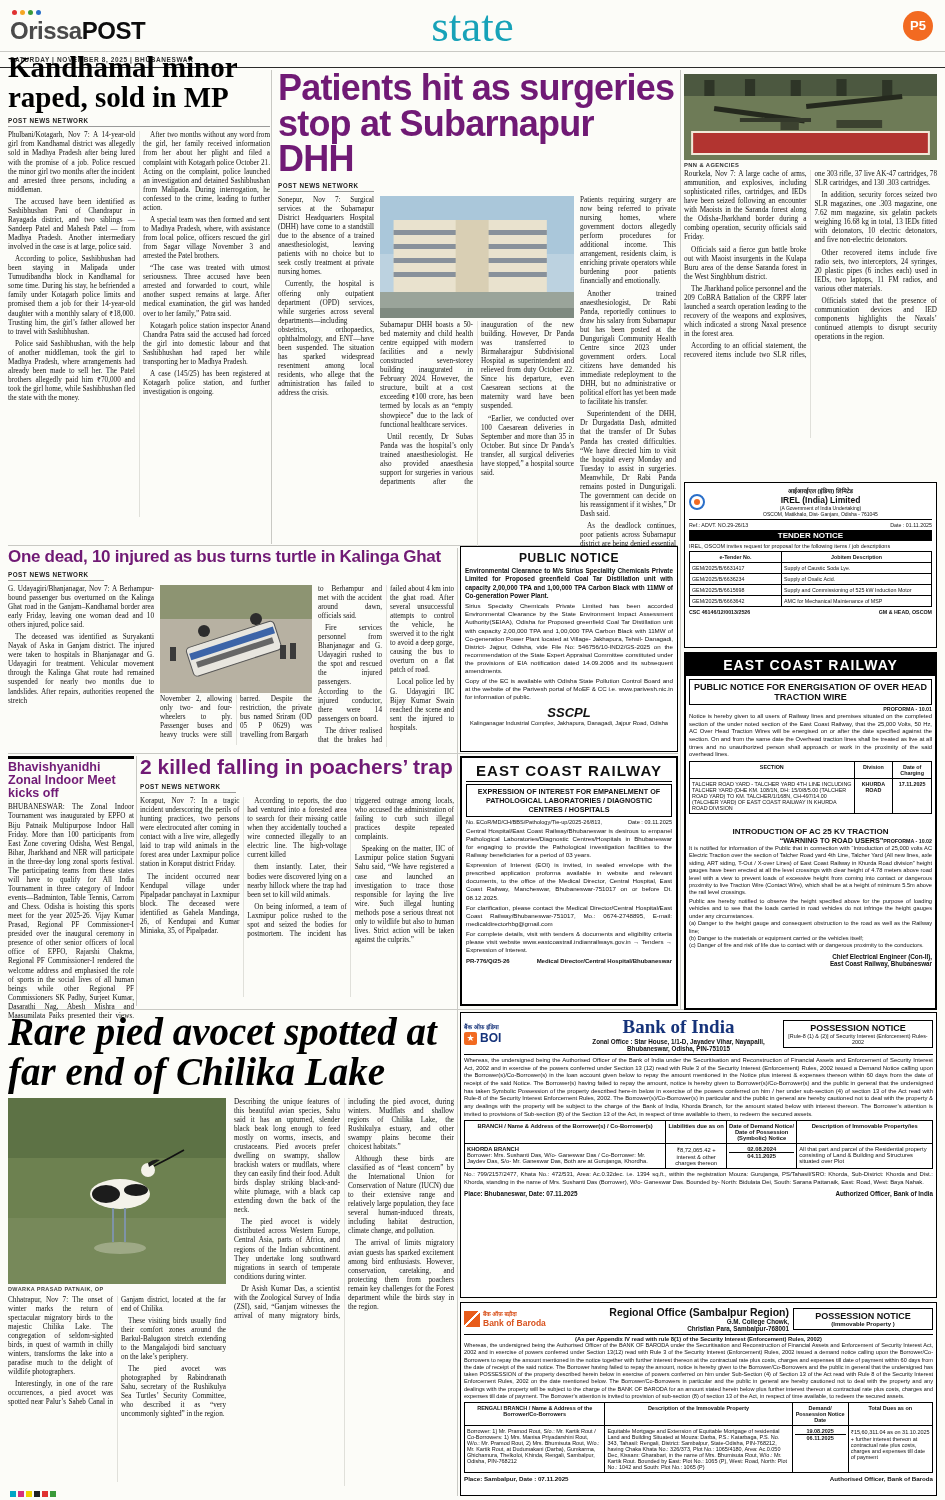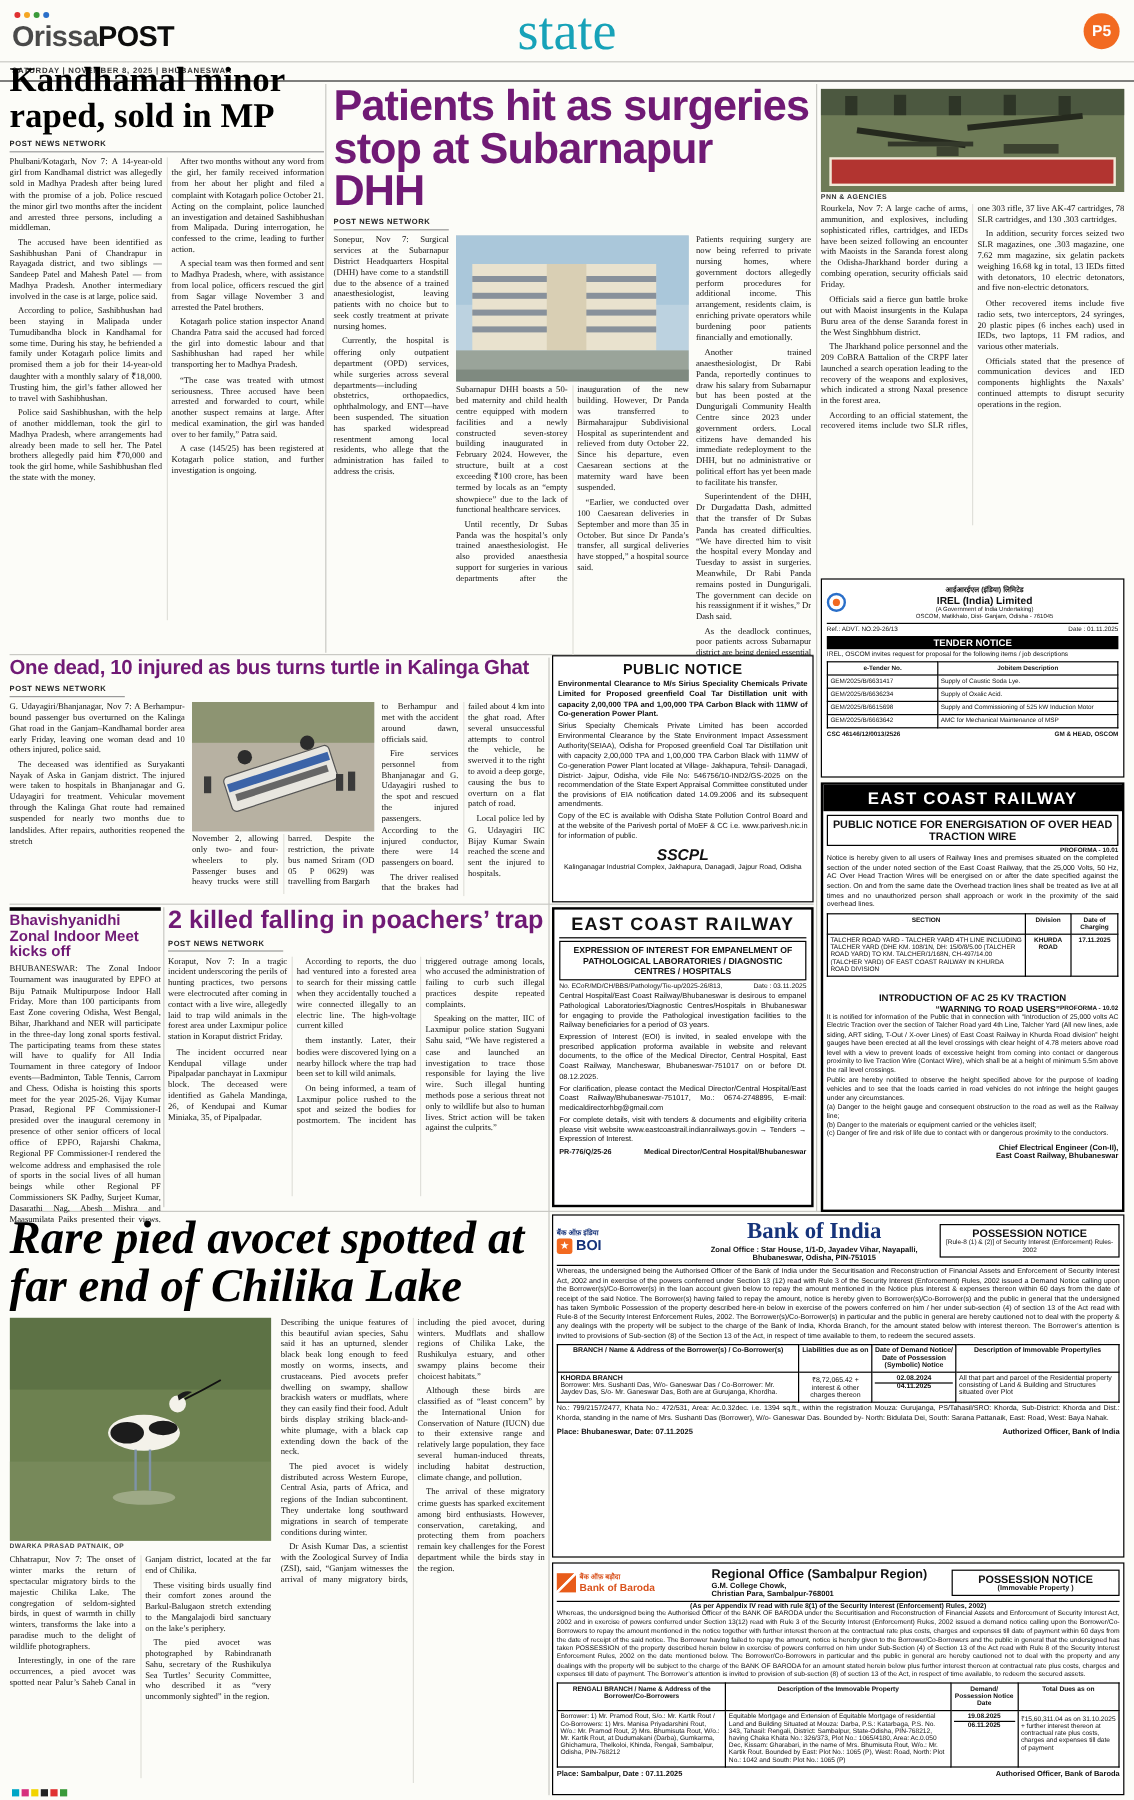--- a/index.html
+++ b/index.html
@@ -95,22 +95,22 @@
   <article class="abs" style="left:8px;top:52px;width:262px;height:474px">
     <h1 class="hl-serif" style="font-size:29px;line-height:1.04;width:235px">Kandhamal minor raped, sold in MP</h1>
     <div class="byline">POST NEWS NETWORK</div>
     <div class="bt c2 clip" style="height:386px">
       <p>Phulbani/Kotagarh, Nov 7: A 14-year-old girl from Kandhamal district was allegedly sold in Madhya Pradesh after being lured with the promise of a job. Police rescued the minor girl two months after the incident and arrested three persons, including a middleman.</p>
       <p>The accused have been identified as Sashibhushan Pani of Chandrapur in Rayagada district, and two siblings — Sandeep Patel and Mahesh Patel — from Madhya Pradesh. Another intermediary involved in the case is at large, police said.</p>
       <p>According to police, Sashibhushan had been staying in Malipada under Tumudibandha block in Kandhamal for some time. During his stay, he befriended a family under Kotagarh police limits and promised them a job for their 14-year-old daughter with a monthly salary of ₹18,000. Trusting him, the girl’s father allowed her to travel with Sashibhushan.</p>
       <p>Police said Sashibhushan, with the help of another middleman, took the girl to Madhya Pradesh, where arrangements had already been made to sell her. The Patel brothers allegedly paid him ₹70,000 and took the girl home, while Sashibhushan fled the state with the money.</p>
       <p>After two months without any word from the girl, her family received information from her about her plight and filed a complaint with Kotagarh police October 21. Acting on the complaint, police launched an investigation and detained Sashibhushan from Malipada. During interrogation, he confessed to the crime, leading to further action.</p>
       <p>A special team was then formed and sent to Madhya Pradesh, where, with assistance from local police, officers rescued the girl from Sagar village November 3 and arrested the Patel brothers.</p>
+      <p>“The case was treated with utmost seriousness. Three accused have been arrested and forwarded to court, while another suspect remains at large. After medical examination, the girl was handed over to her family,” Patra said.</p>
       <p>Kotagarh police station inspector Anand Chandra Patra said the accused had forced the girl into domestic labour and that Sashibhushan had raped her while transporting her to Madhya Pradesh.</p>
-      <p>“The case was treated with utmost seriousness. Three accused have been arrested and forwarded to court, while another suspect remains at large. After medical examination, the girl was handed over to her family,” Patra said.</p>
       <p>A case (145/25) has been registered at Kotagarh police station, and further investigation is ongoing.</p>
     </div>
   </article>
 
   <article class="abs" style="left:278px;top:70px;width:398px;height:474px">
     <h1 class="hl-sans" style="font-size:36px;line-height:0.99;letter-spacing:-0.8px">Patients hit as surgeries stop at Subarnapur DHH</h1>
     <div class="byline" style="width:96px">POST NEWS NETWORK</div>
     <div class="clip" style="display:flex;gap:6px;height:378px">
       <div class="bt clip" style="width:96px">
         <p>Sonepur, Nov 7: Surgical services at the Subarnapur District Headquarters Hospital (DHH) have come to a standstill due to the absence of a trained anaesthesiologist, leaving patients with no choice but to seek costly treatment at private nursing homes.</p>
@@ -407,35 +407,35 @@
           <p>Interestingly, in one of the rare occurrences, a pied avocet was spotted near Palur’s Saheb Canal in Ganjam district, located at the far end of Chilika.</p>
           <p>These visiting birds usually find their comfort zones around the Barkul-Balugaon stretch extending to the Mangalajodi bird sanctuary on the lake’s periphery.</p>
           <p>The pied avocet was photographed by Rabindranath Sahu, secretary of the Rushikulya Sea Turtles’ Security Committee, who described it as “very uncommonly sighted” in the region.</p>
         </div>
       </div>
       <div class="bt c2 clip" style="flex:1;font-size:7px">
         <p>Describing the unique features of this beautiful avian species, Sahu said it has an upturned, slender black beak long enough to feed mostly on worms, insects, and crustaceans. Pied avocets prefer dwelling on swampy, shallow brackish waters or mudflats, where they can easily find their food. Adult birds display striking black-and-white plumage, with a black cap extending down the back of the neck.</p>
         <p>The pied avocet is widely distributed across Western Europe, Central Asia, parts of Africa, and regions of the Indian subcontinent. They undertake long southward migrations in search of temperate conditions during winter.</p>
         <p>Dr Asish Kumar Das, a scientist with the Zoological Survey of India (ZSI), said, “Ganjam witnesses the arrival of many migratory birds, including the pied avocet, during winters. Mudflats and shallow regions of Chilika Lake, the Rushikulya estuary, and other swampy plains become their choicest habitats.”</p>
         <p>Although these birds are classified as of “least concern” by the International Union for Conservation of Nature (IUCN) due to their extensive range and relatively large population, they face several human-induced threats, including habitat destruction, climate change, and pollution.</p>
-        <p>The arrival of these migratory crime guests has sparked excitement among bird enthusiasts. However, conservation, caretaking, and protecting them from poachers remain key challenges for the Forest department while the birds stay in the region.</p>
+        <p>The arrival of limits migratory avian guests has sparked excitement among bird enthusiasts. However, conservation, caretaking, and protecting them from poachers remain key challenges for the Forest department while the birds stay in the region.</p>
       </div>
     </div>
   </article>
 
   <div class="abs nbox clip" style="left:460px;top:1302px;width:477px;height:194px;padding:3px">
     <div style="display:flex;align-items:center;border-bottom:1px solid #000;padding-bottom:2px;gap:4px">
       <div style="display:flex;align-items:center;gap:3px;width:125px">
         <div class="bob-sun"></div>
         <div>
           <div class="bob-orange" style="font-size:5.8px;font-weight:700">बैंक ऑफ़ बड़ौदा</div>
           <div class="bob-orange" style="font-size:8.5px;font-weight:700">Bank of Baroda</div>
         </div>
       </div>
-      <div style="flex:1;text-align:left">
+      <div style="flex:1;text-align:right">
         <div style="font-weight:700;font-size:10.5px">Regional Office (Sambalpur Region)</div>
         <div style="font-size:6.3px;font-weight:700">G.M. College Chowk,</div>
         <div style="font-size:6.3px;font-weight:700">Christian Para, Sambalpur-768001</div>
       </div>
       <div style="width:140px;border:1px solid #000;padding:2px;text-align:center">
         <div style="font-weight:700;font-size:9px">POSSESSION NOTICE</div>
         <div style="font-size:6px;font-weight:700">(Immovable Property )</div>
       </div>
     </div>
     <div style="text-align:center;font-size:5.8px;font-weight:700;margin-top:1px">(As per Appendix IV read with rule 8(1) of the Security Interest (Enforcement) Rules, 2002)</div>

